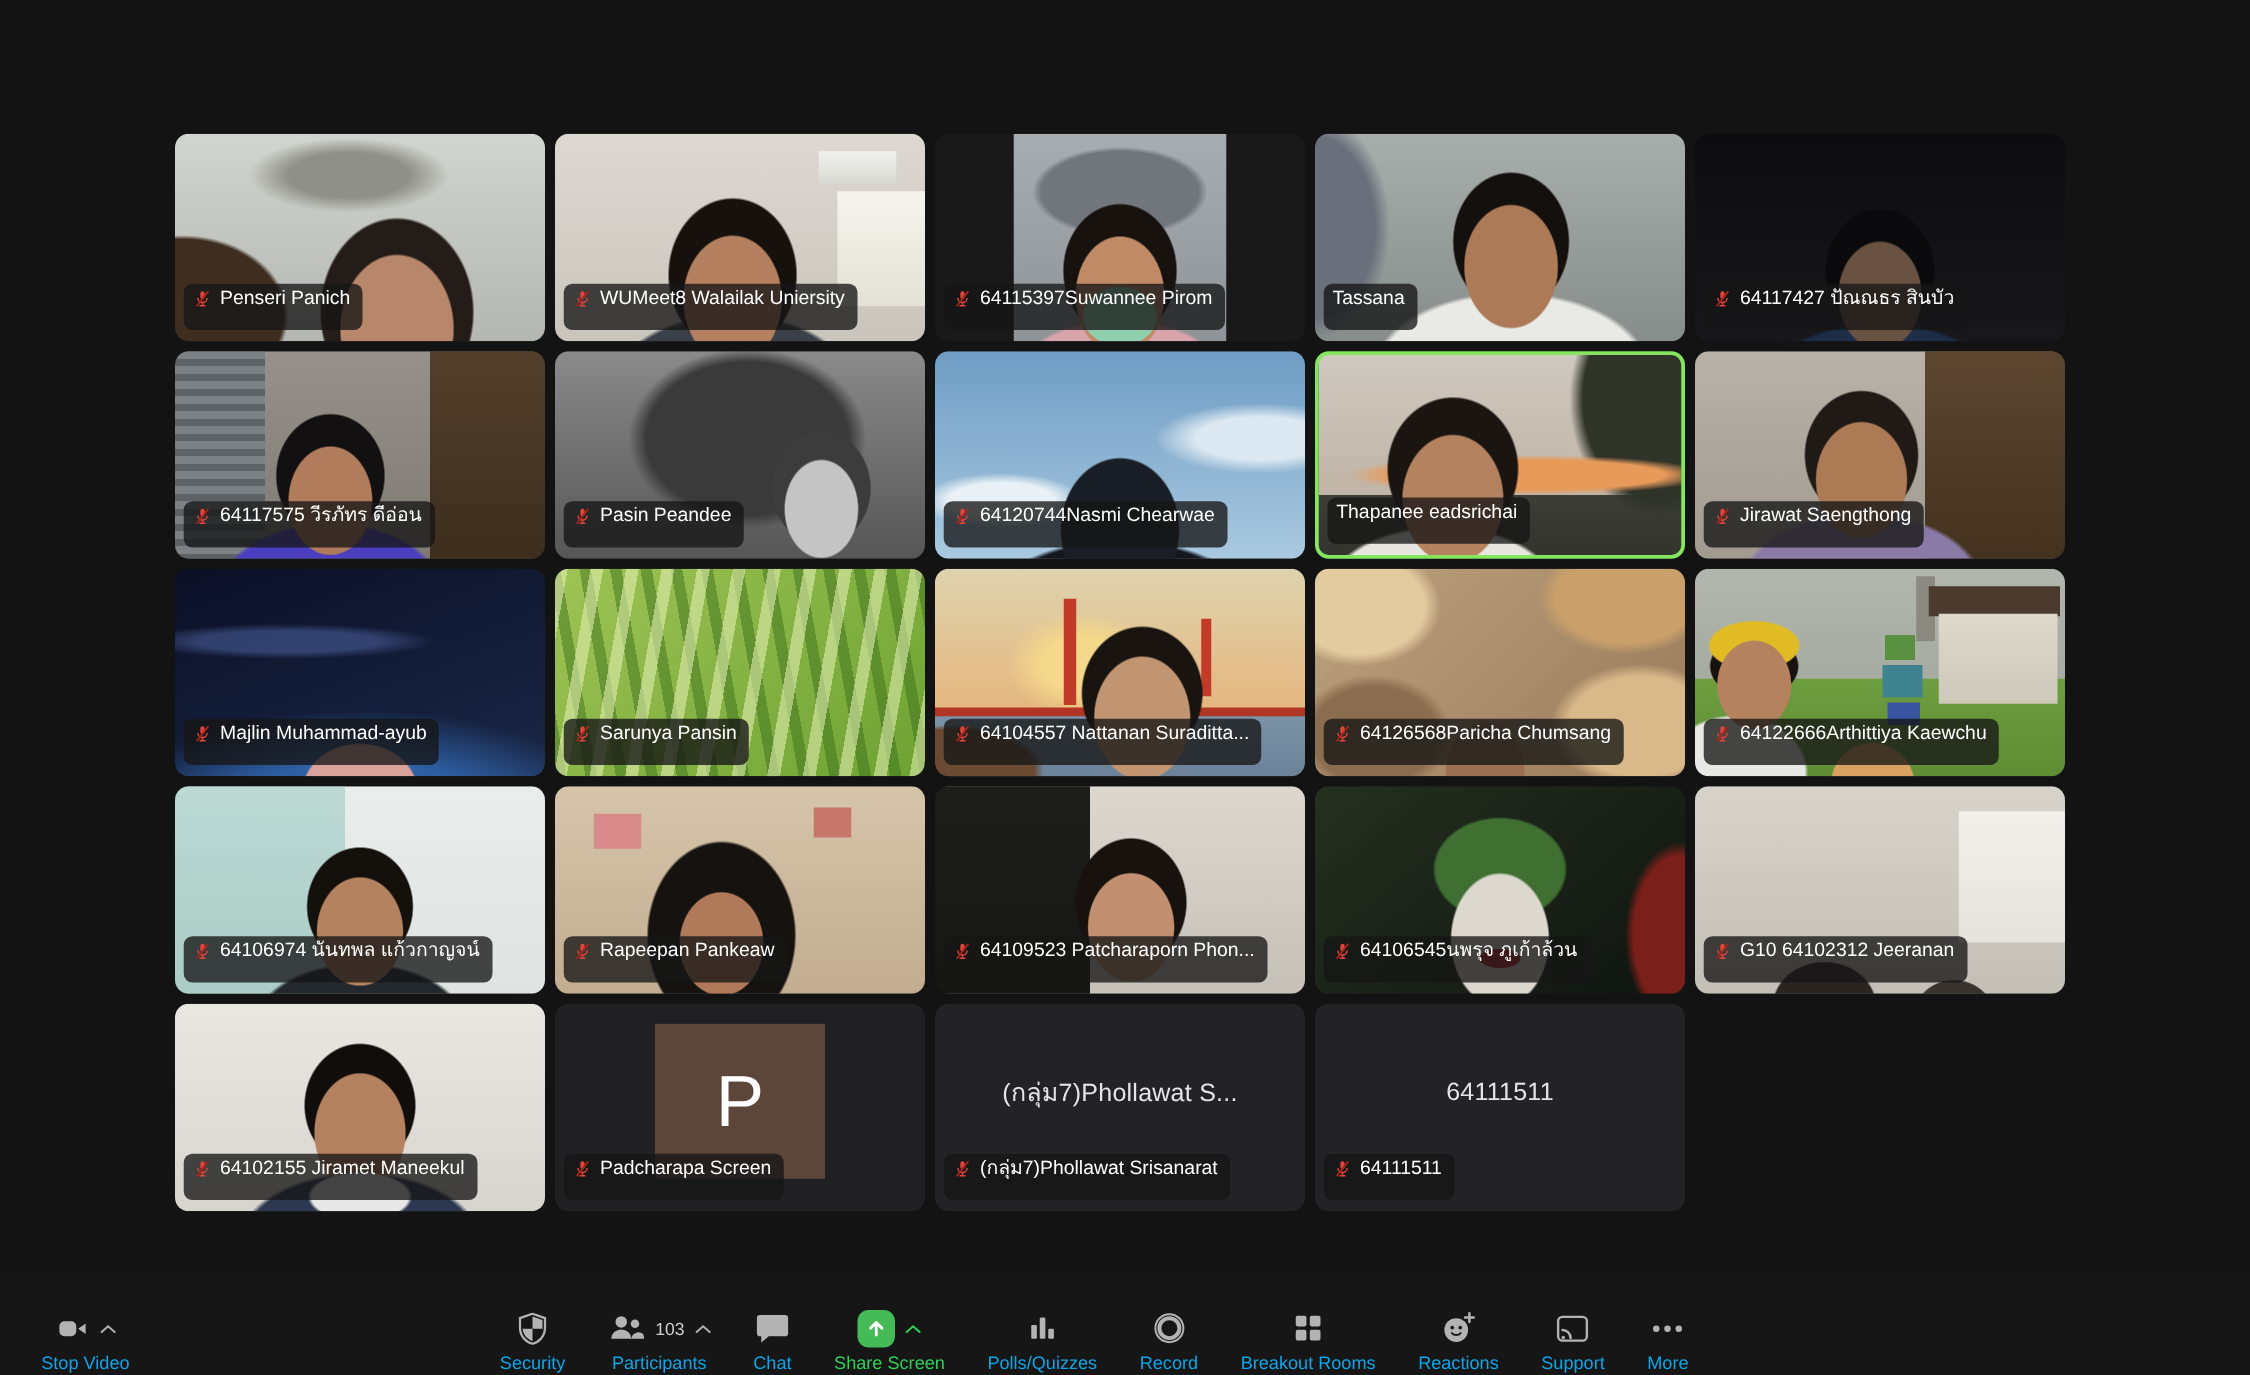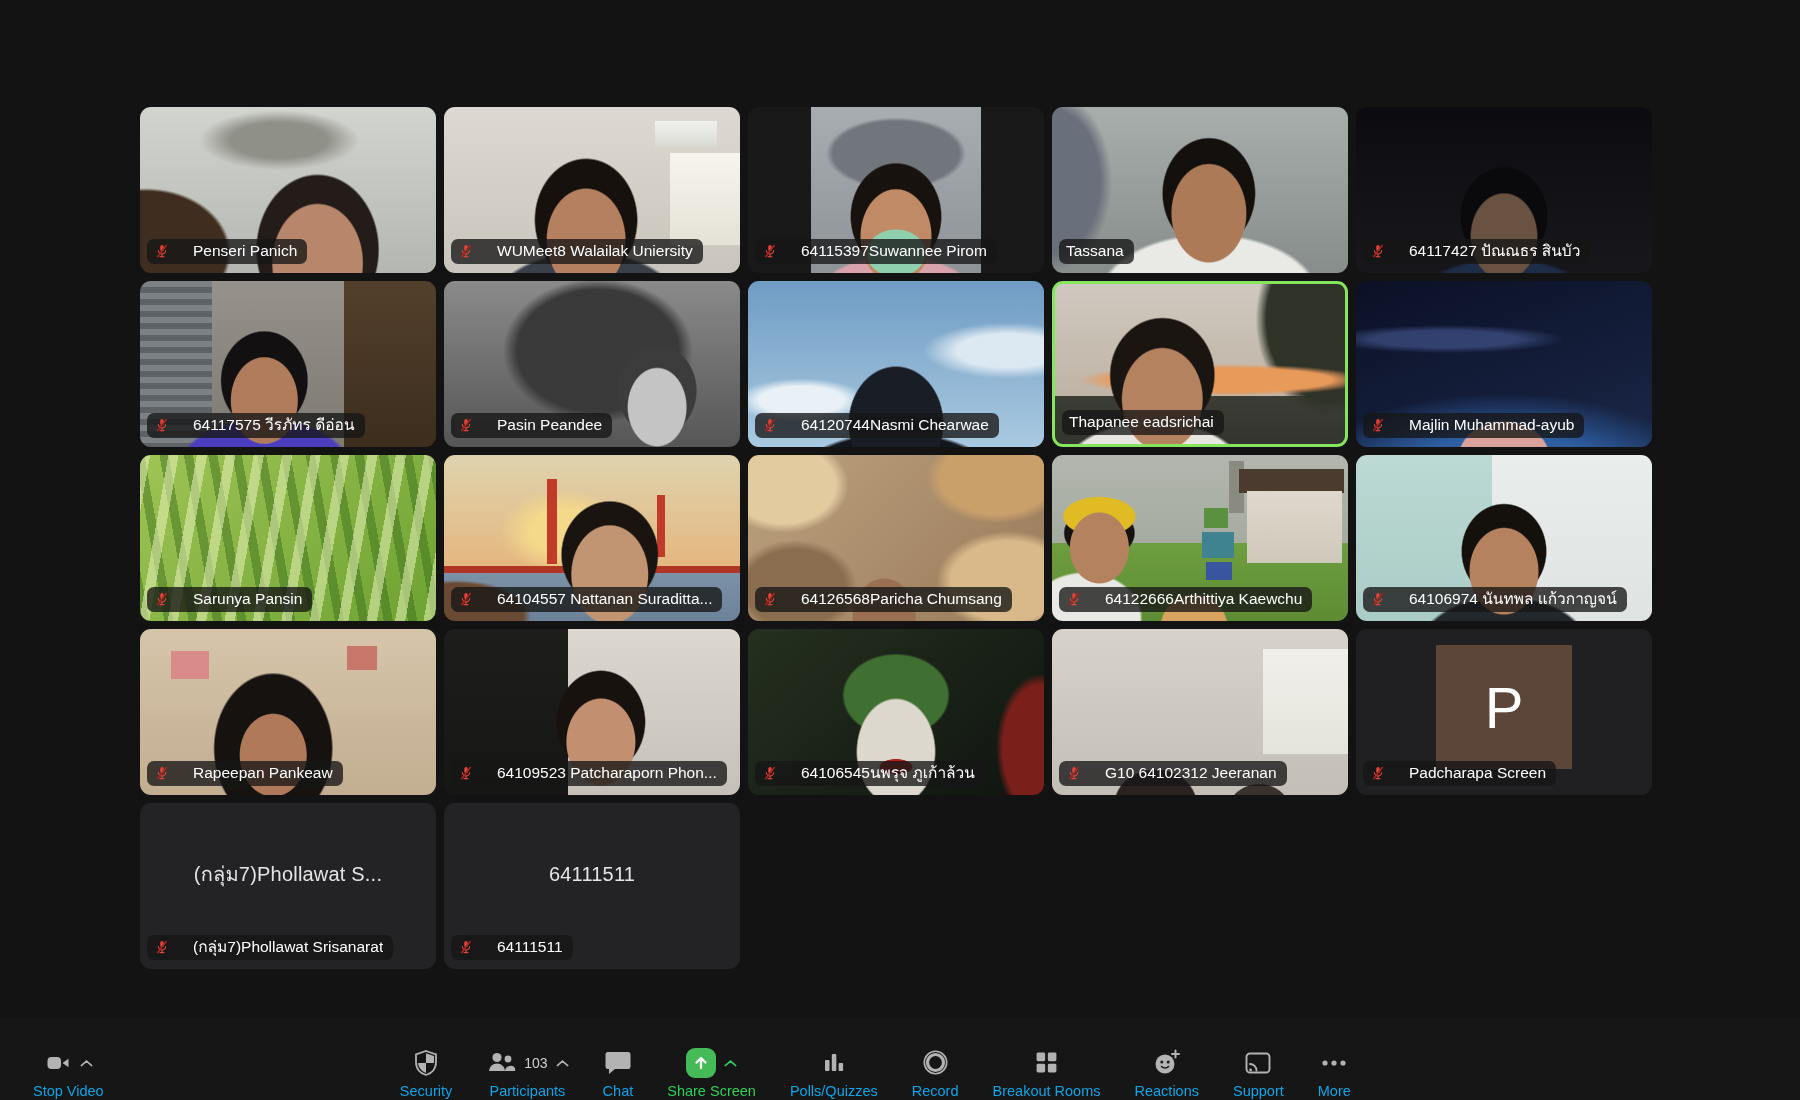--- a/index.html
+++ b/index.html
@@ -17,23 +17,23 @@
   }
   .tile{
     position:relative;border-radius:11px;overflow:hidden;
     background-color:#1c1c1c;background-repeat:no-repeat;
     box-sizing:border-box;
   }
   .tile.active{border:3px solid #85e55f;}
 
   .name-tag{
     position:absolute;left:7px;bottom:9px;max-width:272px;
-    display:flex;align-items:center;gap:23px;
+    display:flex;align-items:center;gap:6px;
     background:rgba(22,22,22,.78);border-radius:7px;
-    padding:3px 10px 4px 7px;
+    padding:3px 10px 16px 7px;
     z-index:5;
   }
   .name-tag .pname{
     color:#ffffff;font-size:15.5px;line-height:18px;white-space:nowrap;
     overflow:hidden;text-overflow:clip;
   }
   .mic{flex:0 0 auto;width:16px;height:16px;}
 
   .big-name{
     position:absolute;left:0;right:0;top:0;bottom:24px;
@@ -339,20 +339,32 @@
       <span class="pname">64120744Nasmi Chearwae</span>
     </div>
   </div>
 
   <div class="tile t9 active">
     <div class="name-tag">
       <span class="pname">Thapanee eadsrichai</span>
     </div>
   </div>
 
+  <div class="tile t10">
+    <div class="name-tag">
+      <svg class="mic" viewBox="0 0 24 24">
+          <rect x="9.4" y="3" width="5.2" height="9.5" rx="2.6" fill="#e0443a"></rect>
+          <path d="M6.5 11a5.5 5.5 0 0 0 11 0" stroke="#e0443a" stroke-width="1.8" fill="none"></path>
+          <line x1="12" y1="16.5" x2="12" y2="20" stroke="#e0443a" stroke-width="1.8"></line>
+          <line x1="8.5" y1="20.5" x2="15.5" y2="20.5" stroke="#e0443a" stroke-width="1.8"></line>
+          <line x1="5" y1="21" x2="19" y2="3" stroke="#a8241c" stroke-width="2.4"></line>
+        </svg>
+      <span class="pname">Jirawat Saengthong</span>
+    </div>
+  </div>
 
 
   <div class="tile t13">
     <div class="name-tag">
       <svg class="mic" viewBox="0 0 24 24">
           <rect x="9.4" y="3" width="5.2" height="9.5" rx="2.6" fill="#e0443a"></rect>
           <path d="M6.5 11a5.5 5.5 0 0 0 11 0" stroke="#e0443a" stroke-width="1.8" fill="none"></path>
           <line x1="12" y1="16.5" x2="12" y2="20" stroke="#e0443a" stroke-width="1.8"></line>
           <line x1="8.5" y1="20.5" x2="15.5" y2="20.5" stroke="#e0443a" stroke-width="1.8"></line>
           <line x1="5" y1="21" x2="19" y2="3" stroke="#a8241c" stroke-width="2.4"></line>
@@ -471,20 +483,32 @@
           <rect x="9.4" y="3" width="5.2" height="9.5" rx="2.6" fill="#e0443a"></rect>
           <path d="M6.5 11a5.5 5.5 0 0 0 11 0" stroke="#e0443a" stroke-width="1.8" fill="none"></path>
           <line x1="12" y1="16.5" x2="12" y2="20" stroke="#e0443a" stroke-width="1.8"></line>
           <line x1="8.5" y1="20.5" x2="15.5" y2="20.5" stroke="#e0443a" stroke-width="1.8"></line>
           <line x1="5" y1="21" x2="19" y2="3" stroke="#a8241c" stroke-width="2.4"></line>
         </svg>
       <span class="pname">G10 64102312 Jeeranan</span>
     </div>
   </div>
 
+  <div class="tile t22">
+    <div class="name-tag">
+      <svg class="mic" viewBox="0 0 24 24">
+          <rect x="9.4" y="3" width="5.2" height="9.5" rx="2.6" fill="#e0443a"></rect>
+          <path d="M6.5 11a5.5 5.5 0 0 0 11 0" stroke="#e0443a" stroke-width="1.8" fill="none"></path>
+          <line x1="12" y1="16.5" x2="12" y2="20" stroke="#e0443a" stroke-width="1.8"></line>
+          <line x1="8.5" y1="20.5" x2="15.5" y2="20.5" stroke="#e0443a" stroke-width="1.8"></line>
+          <line x1="5" y1="21" x2="19" y2="3" stroke="#a8241c" stroke-width="2.4"></line>
+        </svg>
+      <span class="pname">64102155 Jiramet Maneekul</span>
+    </div>
+  </div>
 
   <div class="tile t23">
     <div class="avatar-square">
         <span>P</span>
       </div>
     <div class="name-tag">
       <svg class="mic" viewBox="0 0 24 24">
           <rect x="9.4" y="3" width="5.2" height="9.5" rx="2.6" fill="#e0443a"></rect>
           <path d="M6.5 11a5.5 5.5 0 0 0 11 0" stroke="#e0443a" stroke-width="1.8" fill="none"></path>
           <line x1="12" y1="16.5" x2="12" y2="20" stroke="#e0443a" stroke-width="1.8"></line>

